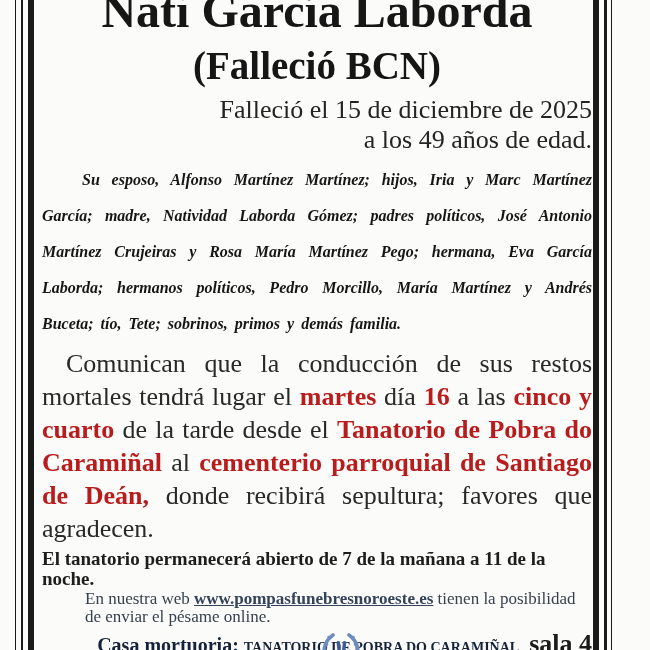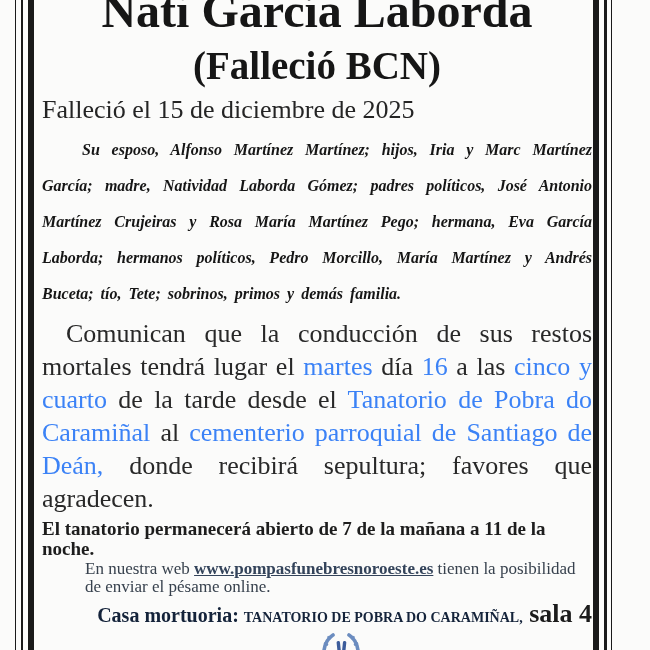--- a/index.html
+++ b/index.html
@@ -55,21 +55,21 @@
   }
   h2.affiliation {
     margin: 9px 0 0 0;
     font-size: 39px;
     line-height: 44px;
     font-weight: 700;
     text-align: center;
   }
   p { margin: 0; }
   .death-line {
-    text-align: left;
+    text-align: right;
     font-size: 26px;
     line-height: 30px;
     color: #242424;
   }
   .death-line.first { margin-top: 7px; }
   .family {
     margin-top: 7px;
     font-size: 16px;
     line-height: 36px;
     font-weight: 700;
@@ -79,21 +79,21 @@
     word-spacing: 3px;
   }
   .announce {
     margin-top: 5px;
     font-size: 26px;
     line-height: 33px;
     text-align: justify;
     text-indent: 24px;
     color: #282828;
   }
-  .announce .b { font-weight: 400; color: #3b82f6; }
+  .announce .b { font-weight: 700; color: #b91c1c; }
   .hours {
     margin-top: 4px;
     font-size: 19px;
     line-height: 20px;
     font-weight: 700;
     text-align: left;
     color: #1d1d1d;
   }
   .webline {
     margin-top: 1px;
@@ -131,20 +131,21 @@
 
 <div class="card">
   <div class="rule rule-left"></div>
   <div class="rule rule-right"></div>
 
   <div class="content">
     <h1 class="name">Nati García Laborda</h1>
     <h2 class="affiliation">(Falleció BCN)</h2>
 
     <p class="death-line first">Falleció el 15 de diciembre de 2025</p>
+    <p class="death-line">a los 49 años de edad.</p>
 
     <p class="family">Su esposo, Alfonso Martínez Martínez; hijos, Iria y Marc Martínez García; madre, Natividad Laborda Gómez; padres políticos, José Antonio Martínez Crujeiras y Rosa María Martínez Pego; hermana, Eva García Laborda; hermanos políticos, Pedro Morcillo, María Martínez y Andrés Buceta; tío, Tete; sobrinos, primos y demás familia.</p>
 
     <p class="announce"><span>Comunican que la conducción de sus restos mortales tendrá lugar el </span><span class="b">martes</span><span> día </span><span class="b">16</span><span> a las </span><span class="b">cinco y cuarto</span><span> de la tarde desde el </span><span class="b">Tanatorio de Pobra do Caramiñal</span><span> al </span><span class="b">cementerio parroquial de Santiago de Deán,</span><span> donde recibirá sepultura; favores que agradecen.</span></p>
 
     <p class="hours">El tanatorio permanecerá abierto de 7 de la mañana a 11 de la noche.</p>
 
     <p class="webline"><span>En nuestra web </span><a class="url">www.pompasfunebresnoroeste.es</a><span> tienen la posibilidad de enviar el pésame online.</span></p>
 
     <p class="mortuary"><span class="label">Casa mortuoria: </span><span class="name">TANATORIO DE POBRA DO CARAMIÑAL,</span><span class="room"> sala 4</span></p>

